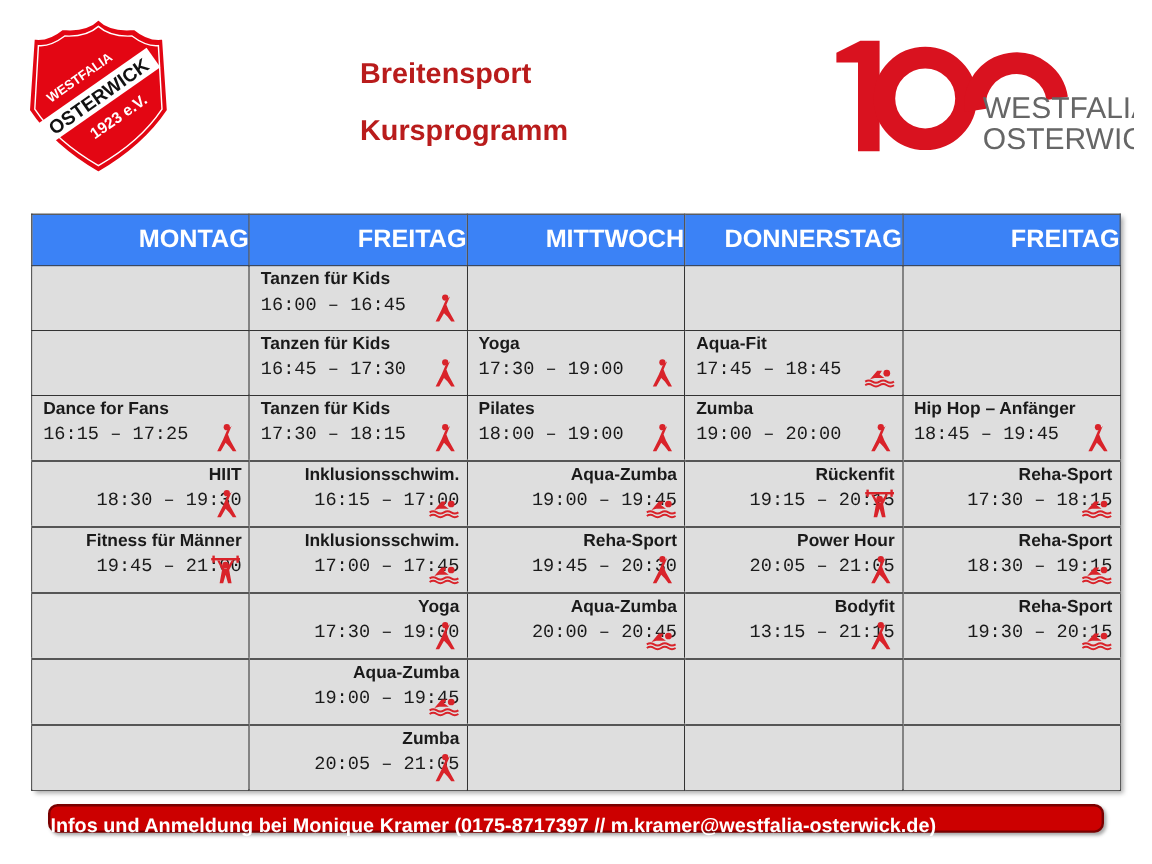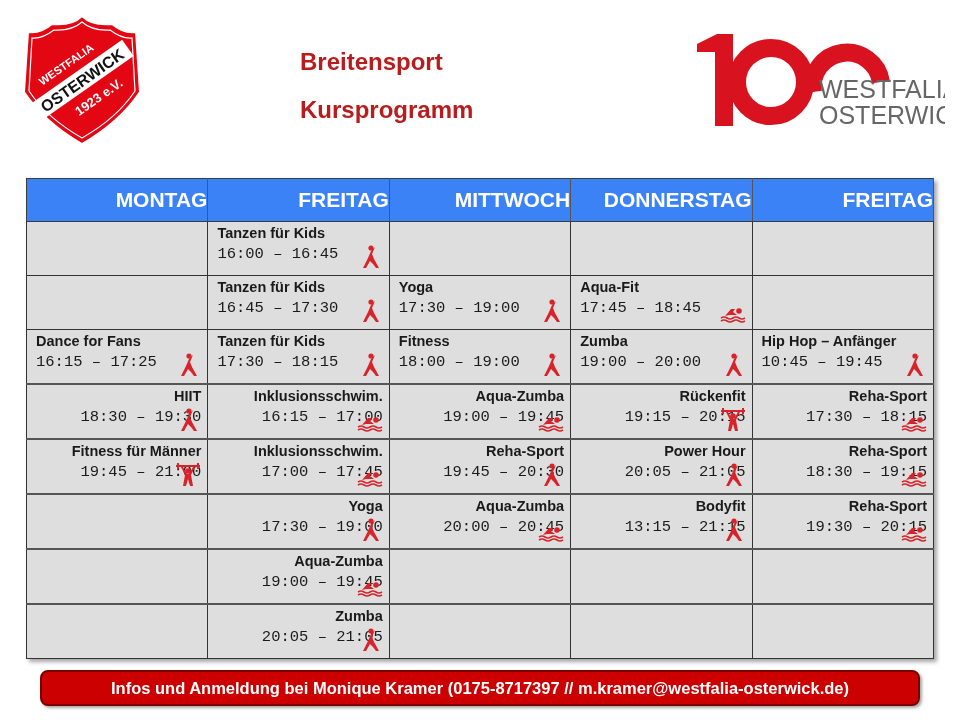--- a/index.html
+++ b/index.html
@@ -13,24 +13,24 @@
               border-collapse:collapse; table-layout:fixed;
               box-shadow:3px 3px 4px rgba(0,0,0,0.35); }
   .schedule th { background:#3b82f6; color:#fff; font-size:21px; font-weight:bold;
                  height:42px; border:1px solid #3b3b3b; border-right:1px solid #555; padding:0; text-align:right; }
   .schedule td { background:#dedede; border:1px solid #333; height:53px; padding:0 6px 0 9px;
                  vertical-align:top; position:relative; }
   .schedule tr.thick td { border-top:2px solid #555;text-align:right; }
   .course-name { display:block; font-weight:bold; font-size:14.5px; color:#1a1a1a; margin-top:1px; line-height:20px; white-space:nowrap; }
   .course-time { display:block; font-size:15.5px; color:#1a1a1a; line-height:22px;font-family:Liberation Mono, monospace; }
   .icon { position:absolute; right:6px; bottom:5px; width:26px; height:26px; }
-  .footer { position:absolute; left:40px; top:670px; width:880px; height:36px;
+  .footer { position:absolute; left:40px; top:670px; width:880px; height:24px;
             background:#cc0000; border:2px solid #7a0000; border-radius:8px;
             box-shadow:2px 2px 3px rgba(0,0,0,0.35); box-sizing:border-box;
-            color:#fff; font-weight:bold; font-size:16.5px; text-align:center; line-height:32px; }
+            color:#fff; font-weight:bold; font-size:16.5px; line-height:32px; }
 </style>
 </head>
 <body>
 
 <div class="logo-left">
   <svg width="124" height="136" viewBox="0 0 124 136">
     <path d="M62 4 Q72 14 92 12 Q104 22 116 20 L120 80 Q100 110 62 132 Q24 110 4 80 L8 20 Q20 22 32 12 Q52 14 62 4 Z" fill="#e30613" stroke="#ffffff" stroke-width="2"></path>
     <path d="M62 10 Q72 19 90 18 Q102 27 112 26 L115 79 Q97 106 62 126 Q27 106 9 79 L12 26 Q22 27 34 18 Q52 19 62 10 Z" fill="none" stroke="#ffffff" stroke-width="1.2"></path>
     <g transform="rotate(-35 62 68)">
       <rect x="6" y="58" width="112" height="20" fill="#ffffff"></rect>
@@ -122,38 +122,38 @@
         </td>
         <td>
           <span class="course-name">Tanzen für Kids</span>
           <span class="course-time">17:30 – 18:15</span>
           <span class="icon"><svg viewBox="0 0 26 26" width="26" height="26">
               <circle cx="14" cy="4" r="2.6" fill="#d9232a"></circle>
               <path d="M14 7 L11 14 L6 24 L9 24 L13 17 L16 20 L19 24 L22 24 L17 15 L15 10 L18 3 Z" fill="#d9232a"></path>
             </svg></span>
         </td>
         <td>
-          <span class="course-name">Fitness</span>
+          <span class="course-name">Pilates</span>
           <span class="course-time">18:00 – 19:00</span>
           <span class="icon"><svg viewBox="0 0 26 26" width="26" height="26">
               <circle cx="14" cy="4" r="2.6" fill="#d9232a"></circle>
               <path d="M14 7 L11 14 L6 24 L9 24 L13 17 L16 20 L19 24 L22 24 L17 15 L15 10 L18 3 Z" fill="#d9232a"></path>
             </svg></span>
         </td>
         <td>
           <span class="course-name">Zumba</span>
           <span class="course-time">19:00 – 20:00</span>
           <span class="icon"><svg viewBox="0 0 26 26" width="26" height="26">
               <circle cx="14" cy="4" r="2.6" fill="#d9232a"></circle>
               <path d="M14 7 L11 14 L6 24 L9 24 L13 17 L16 20 L19 24 L22 24 L17 15 L15 10 L18 3 Z" fill="#d9232a"></path>
             </svg></span>
         </td>
         <td>
           <span class="course-name">Hip Hop – Anfänger</span>
-          <span class="course-time">10:45 – 19:45</span>
+          <span class="course-time">18:45 – 19:45</span>
           <span class="icon"><svg viewBox="0 0 26 26" width="26" height="26">
               <circle cx="14" cy="4" r="2.6" fill="#d9232a"></circle>
               <path d="M14 7 L11 14 L6 24 L9 24 L13 17 L16 20 L19 24 L22 24 L17 15 L15 10 L18 3 Z" fill="#d9232a"></path>
             </svg></span>
         </td>
       </tr>
       <tr class="thick">
         <td>
           <span class="course-name">HIIT</span>
           <span class="course-time">18:30 – 19:30</span>

